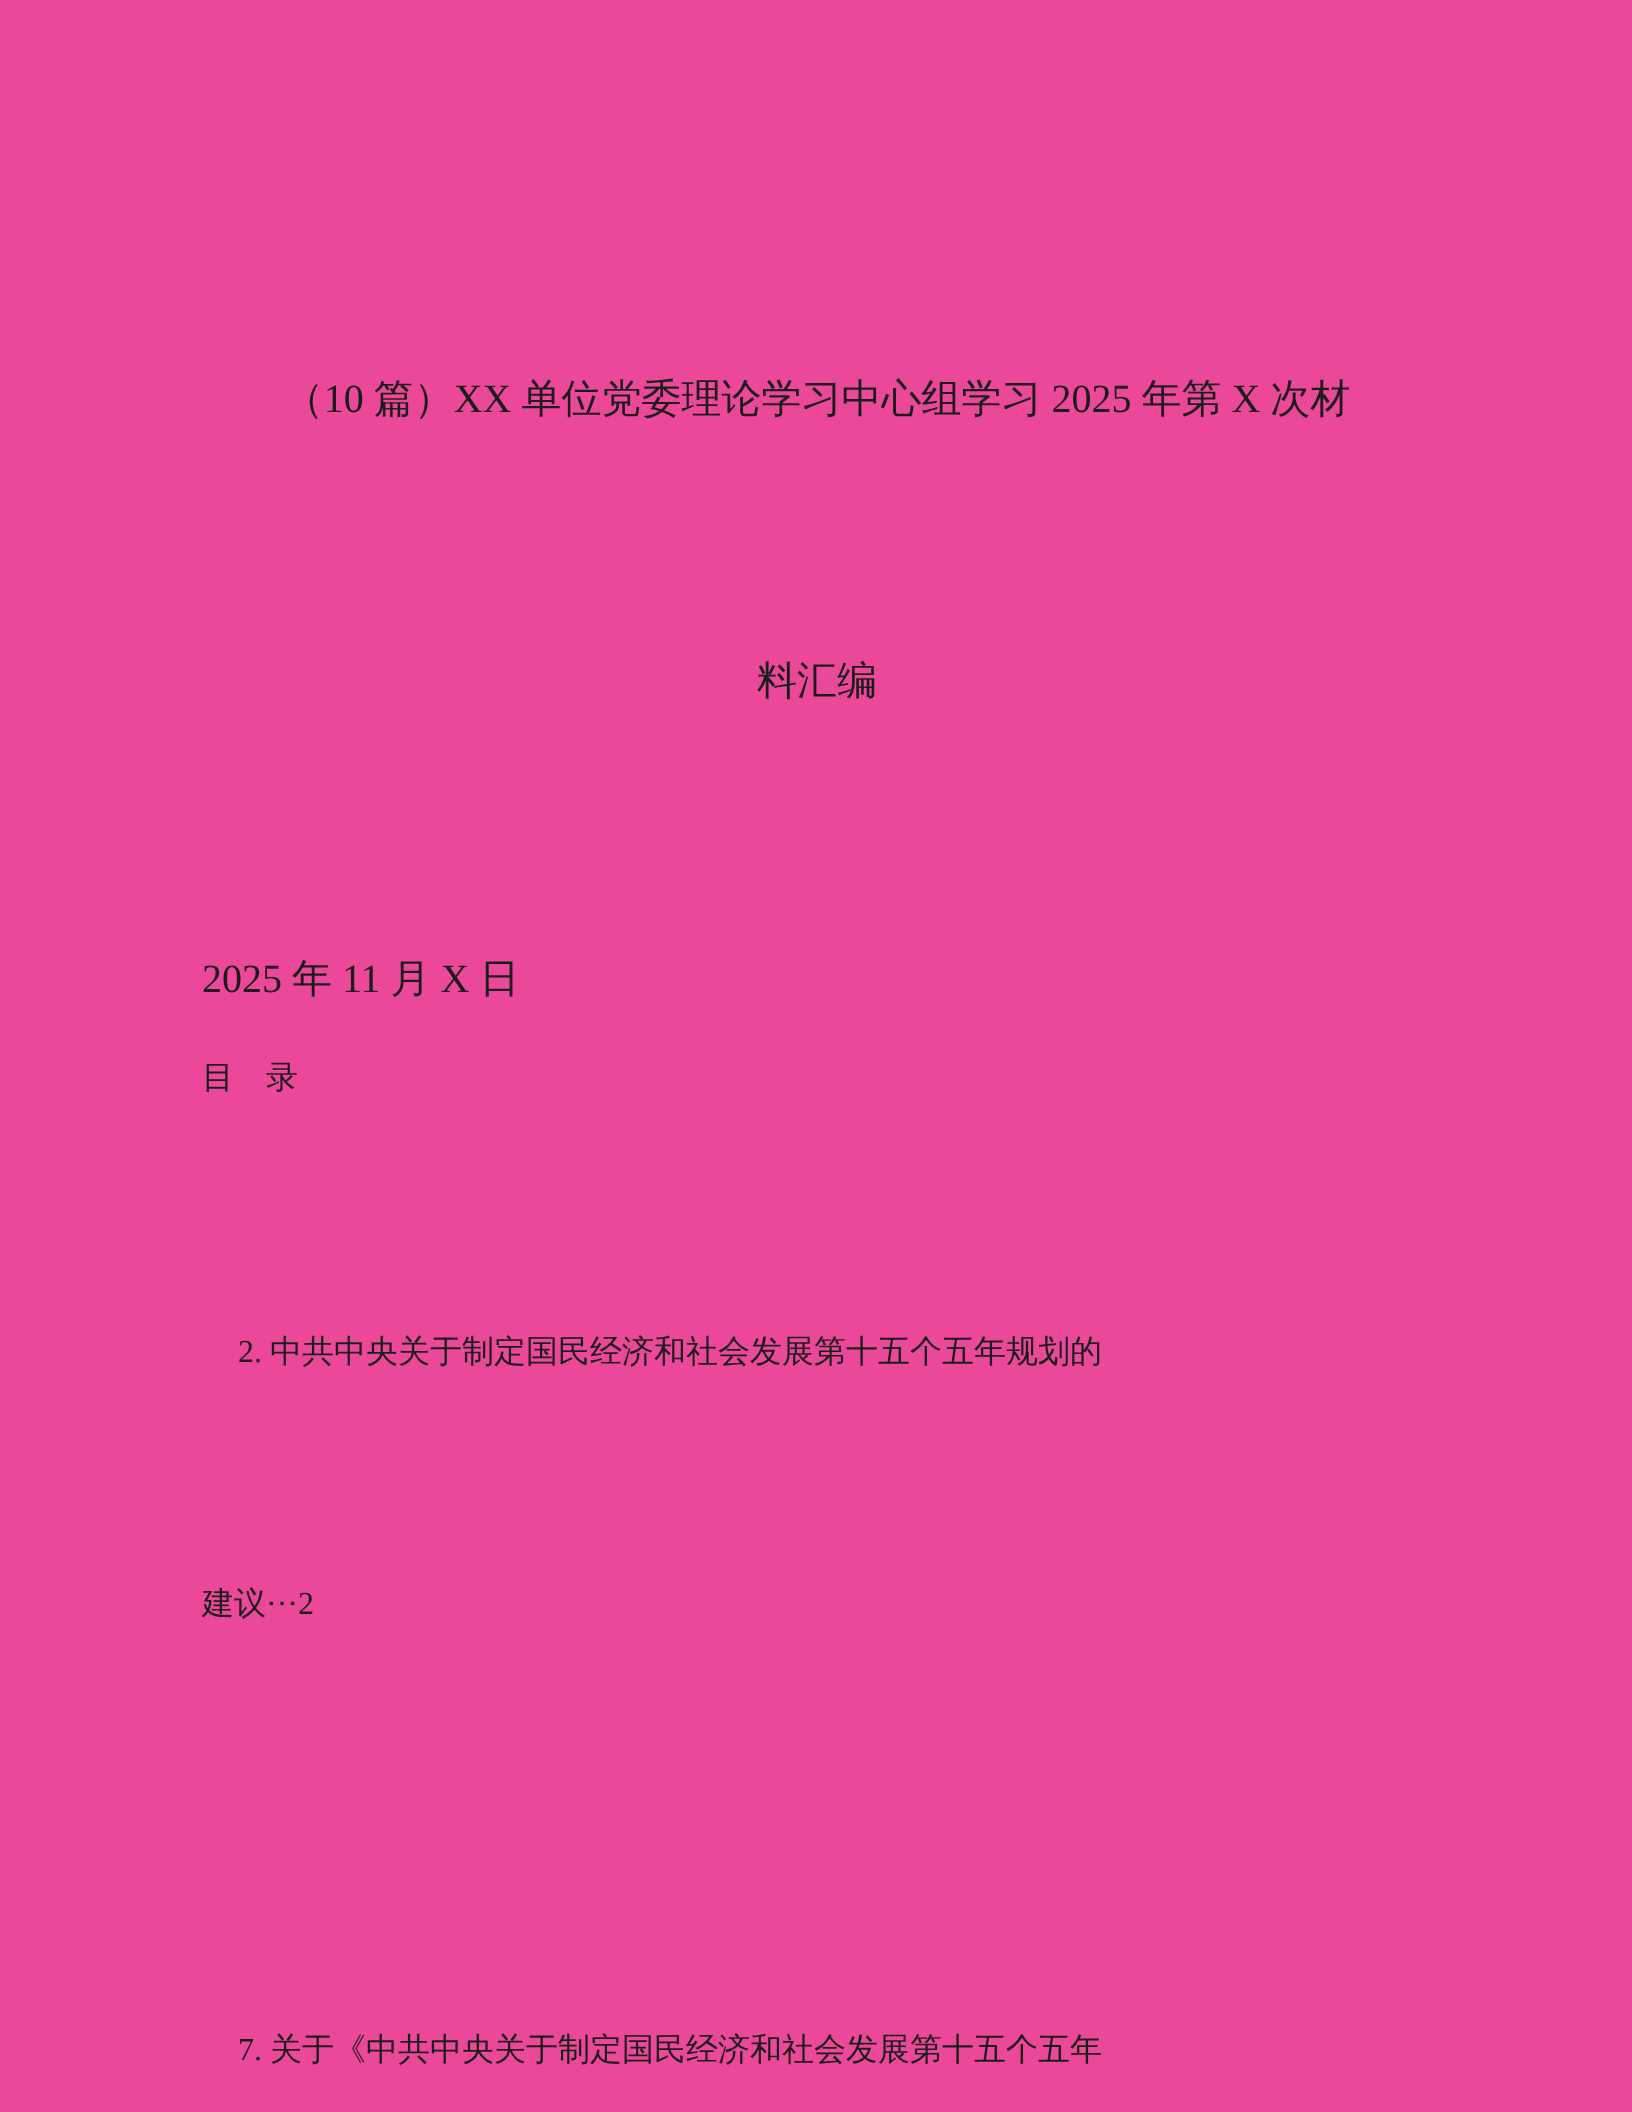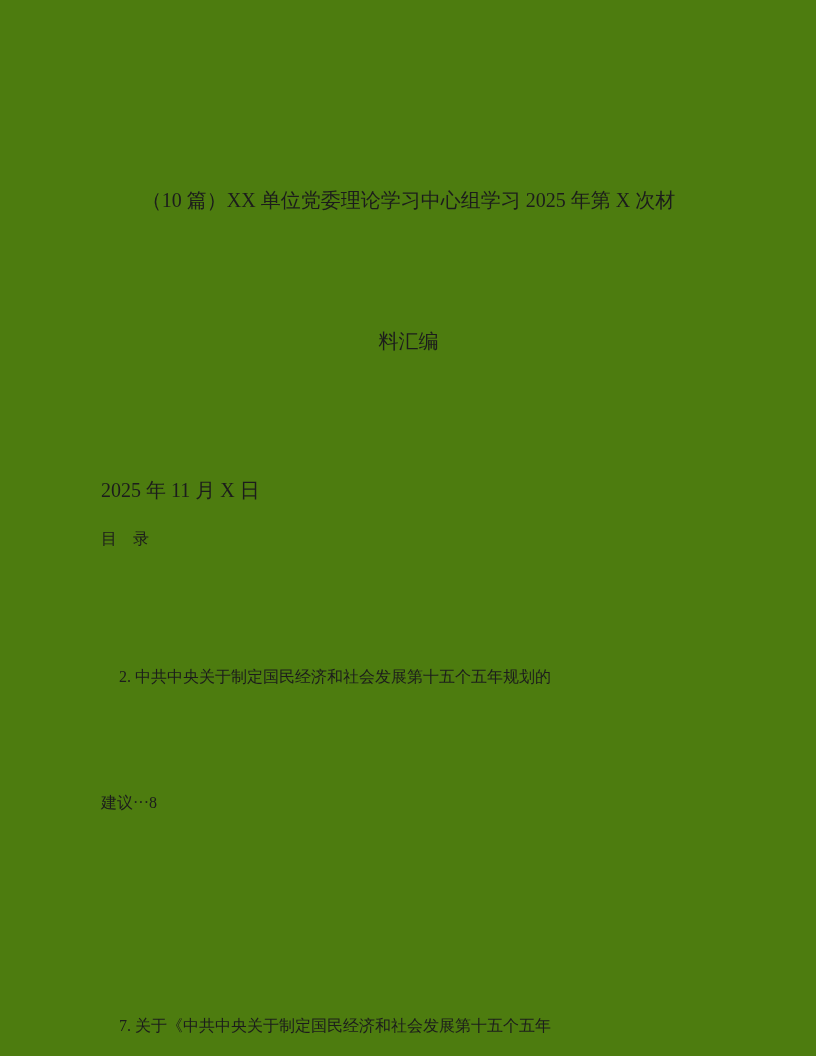--- a/index.html
+++ b/index.html
@@ -5,21 +5,21 @@
   html, body {
     margin: 0;
     padding: 0;
     background: #ffffff;
   }
   .page {
     position: relative;
     width: 816px;
     height: 1056px;
     box-sizing: border-box;
-    background: #4d7c0f;
+    background: #ec4899;
     padding: 83px 100px 20px 101px;
     font-family: "Liberation Serif", "DejaVu Serif", serif;
     color: #1c1c1c;
     overflow: hidden;
   }
   .doc-title {
     font-size: 20px;
     font-weight: normal;
     line-height: 47px;
     text-align: center;
@@ -33,21 +33,20 @@
     font-size: 20px;
     line-height: 42px;
     margin: 0 0 8px 0;
     white-space: pre-wrap;
   }
   .toc-heading {
     font-size: 16px;
     line-height: 42px;
     margin: 0 0 11px 0;
     white-space: pre-wrap;
-    font-family: Liberation Mono, monospace;
   }
   .toc {
     margin: 0;
   }
   .toc-item {
     font-size: 16px;
     line-height: 42px;
     margin: 0 0 13px 0;
     white-space: pre-wrap;
   }
@@ -66,21 +65,21 @@
   </h1>
 
   <p class="date-line">2025 年 11 月 X 日</p>
 
   <p class="toc-heading">目　录</p>
 
   <div class="toc">
 
     <div class="toc-item">
       <div class="line line-first">2. 中共中央关于制定国民经济和社会发展第十五个五年规划的</div>
-      <div class="line">建议···8</div>
+      <div class="line">建议···2</div>
     </div>
 
     <div class="toc-item">
       <div class="line line-first">7. 关于《中共中央关于制定国民经济和社会发展第十五个五年</div>
       
     </div>
 
   </div>
 
 </div>

